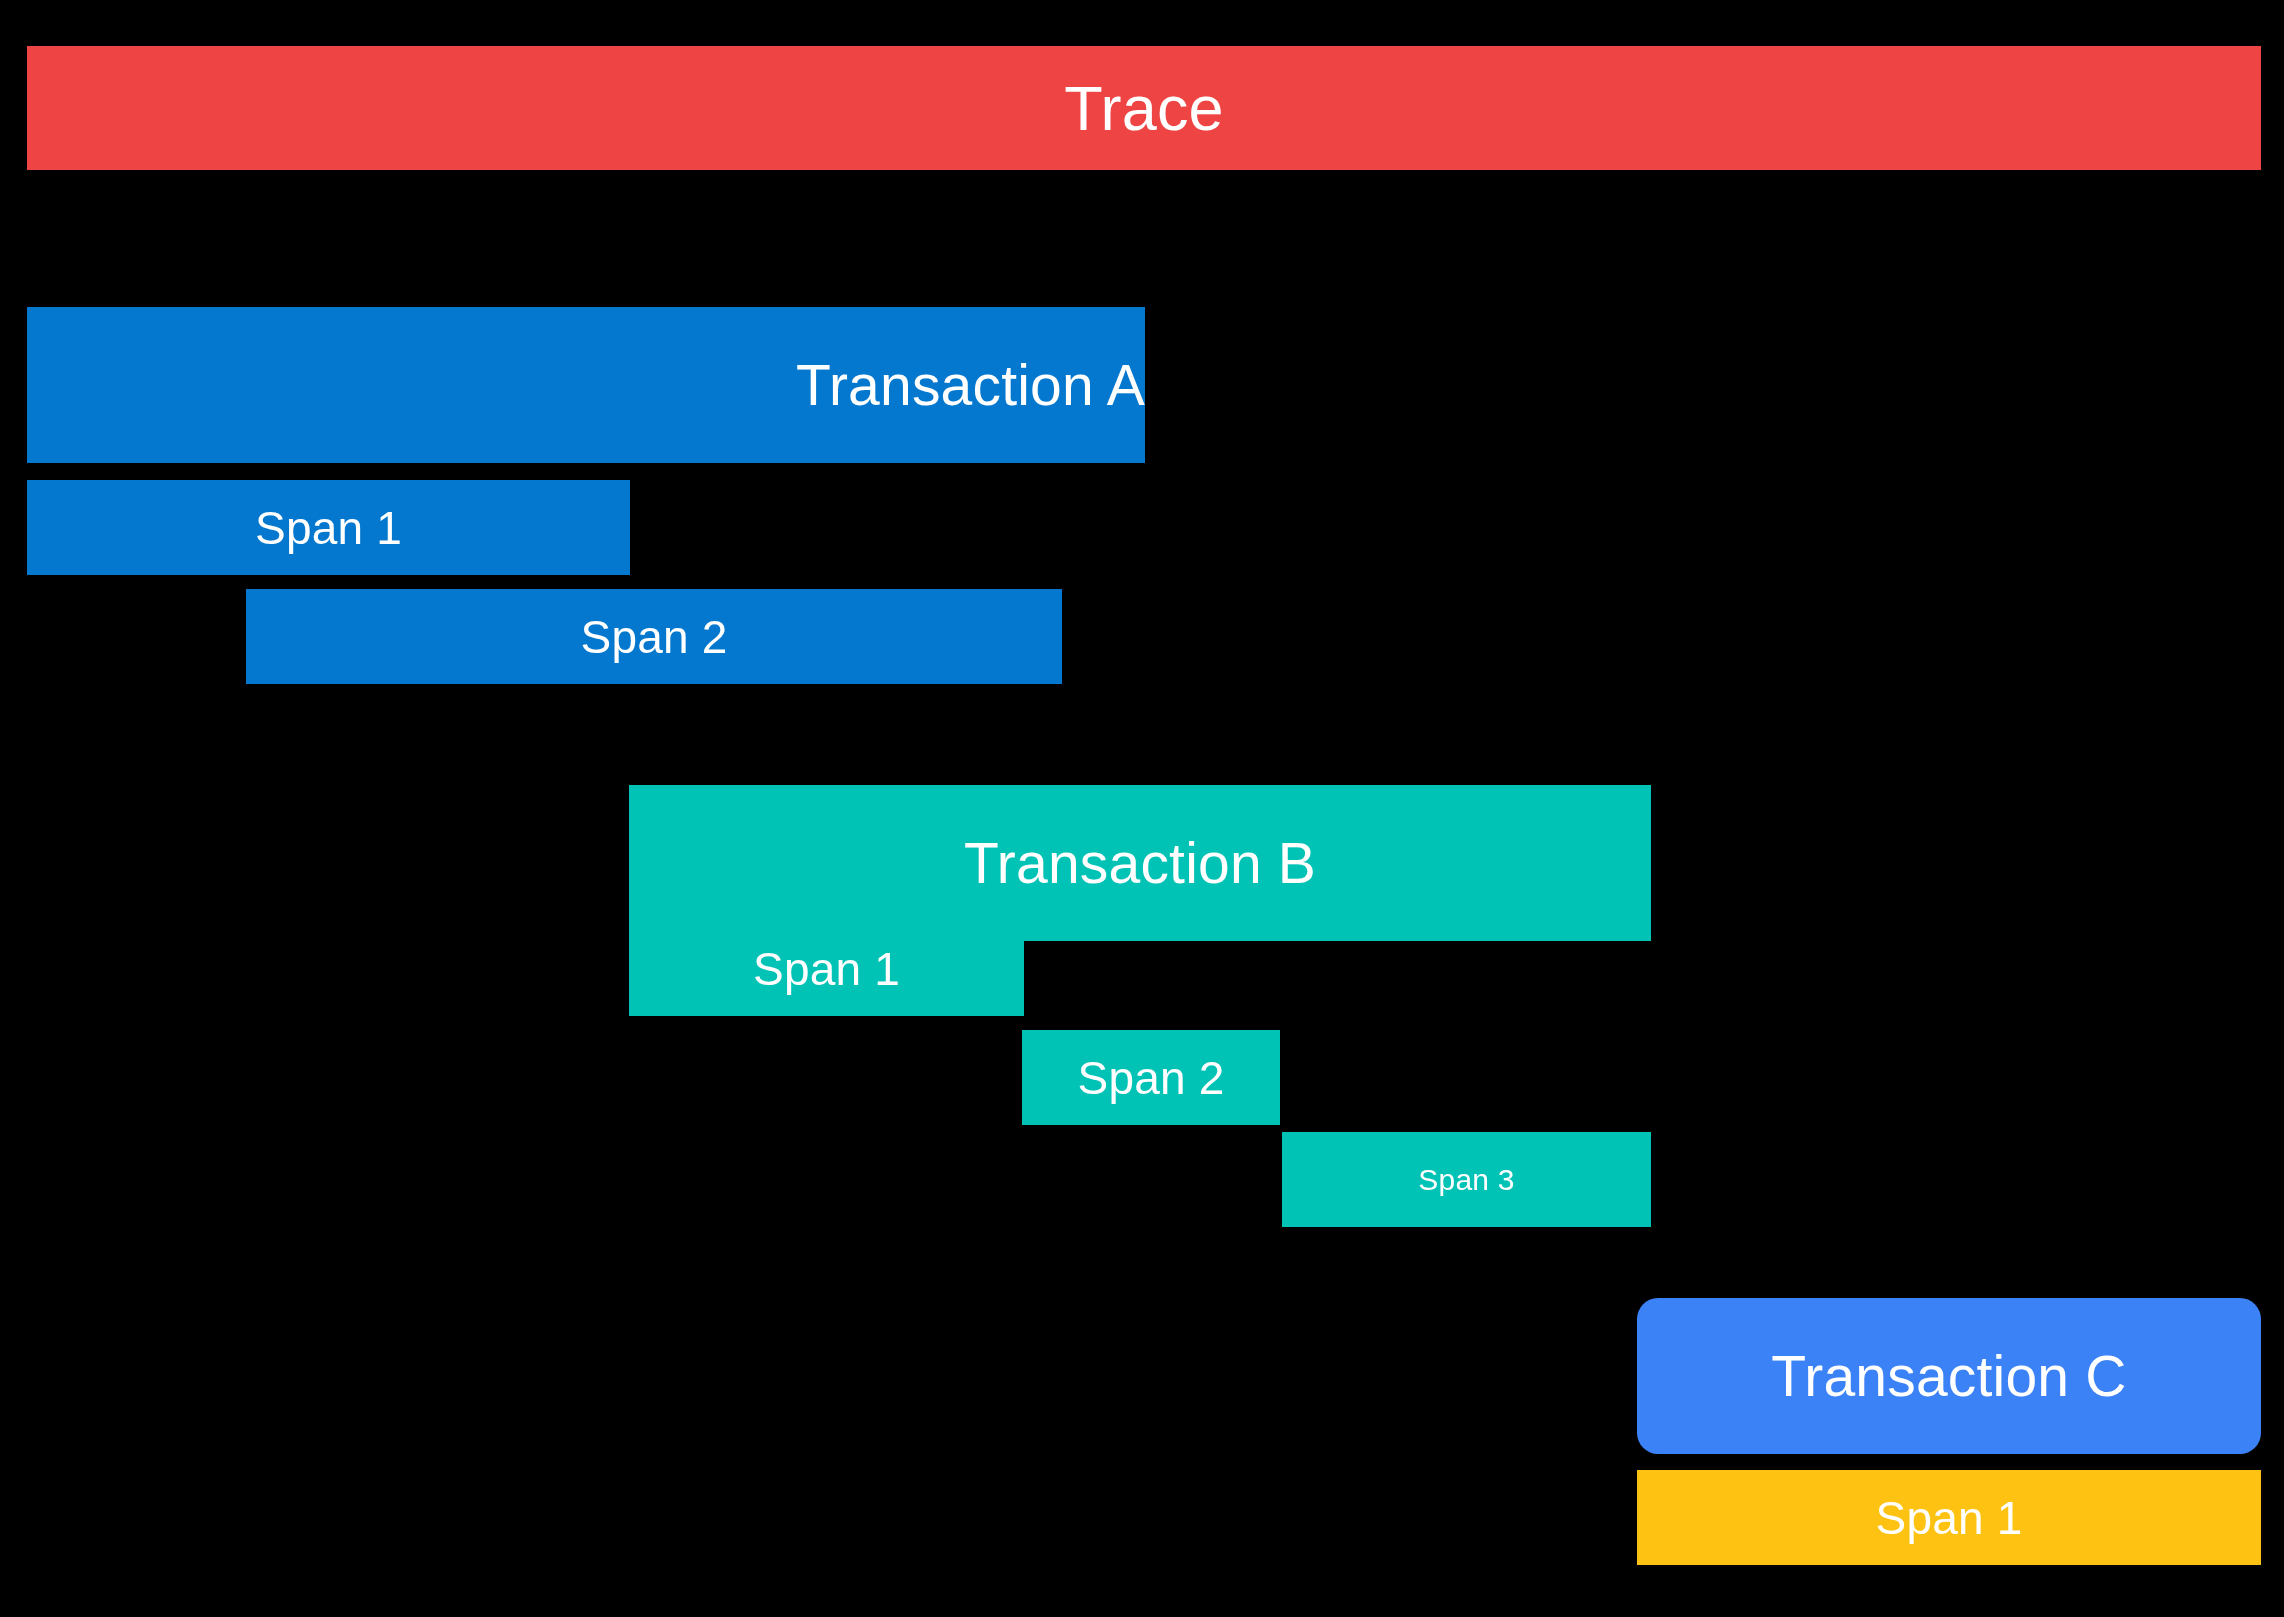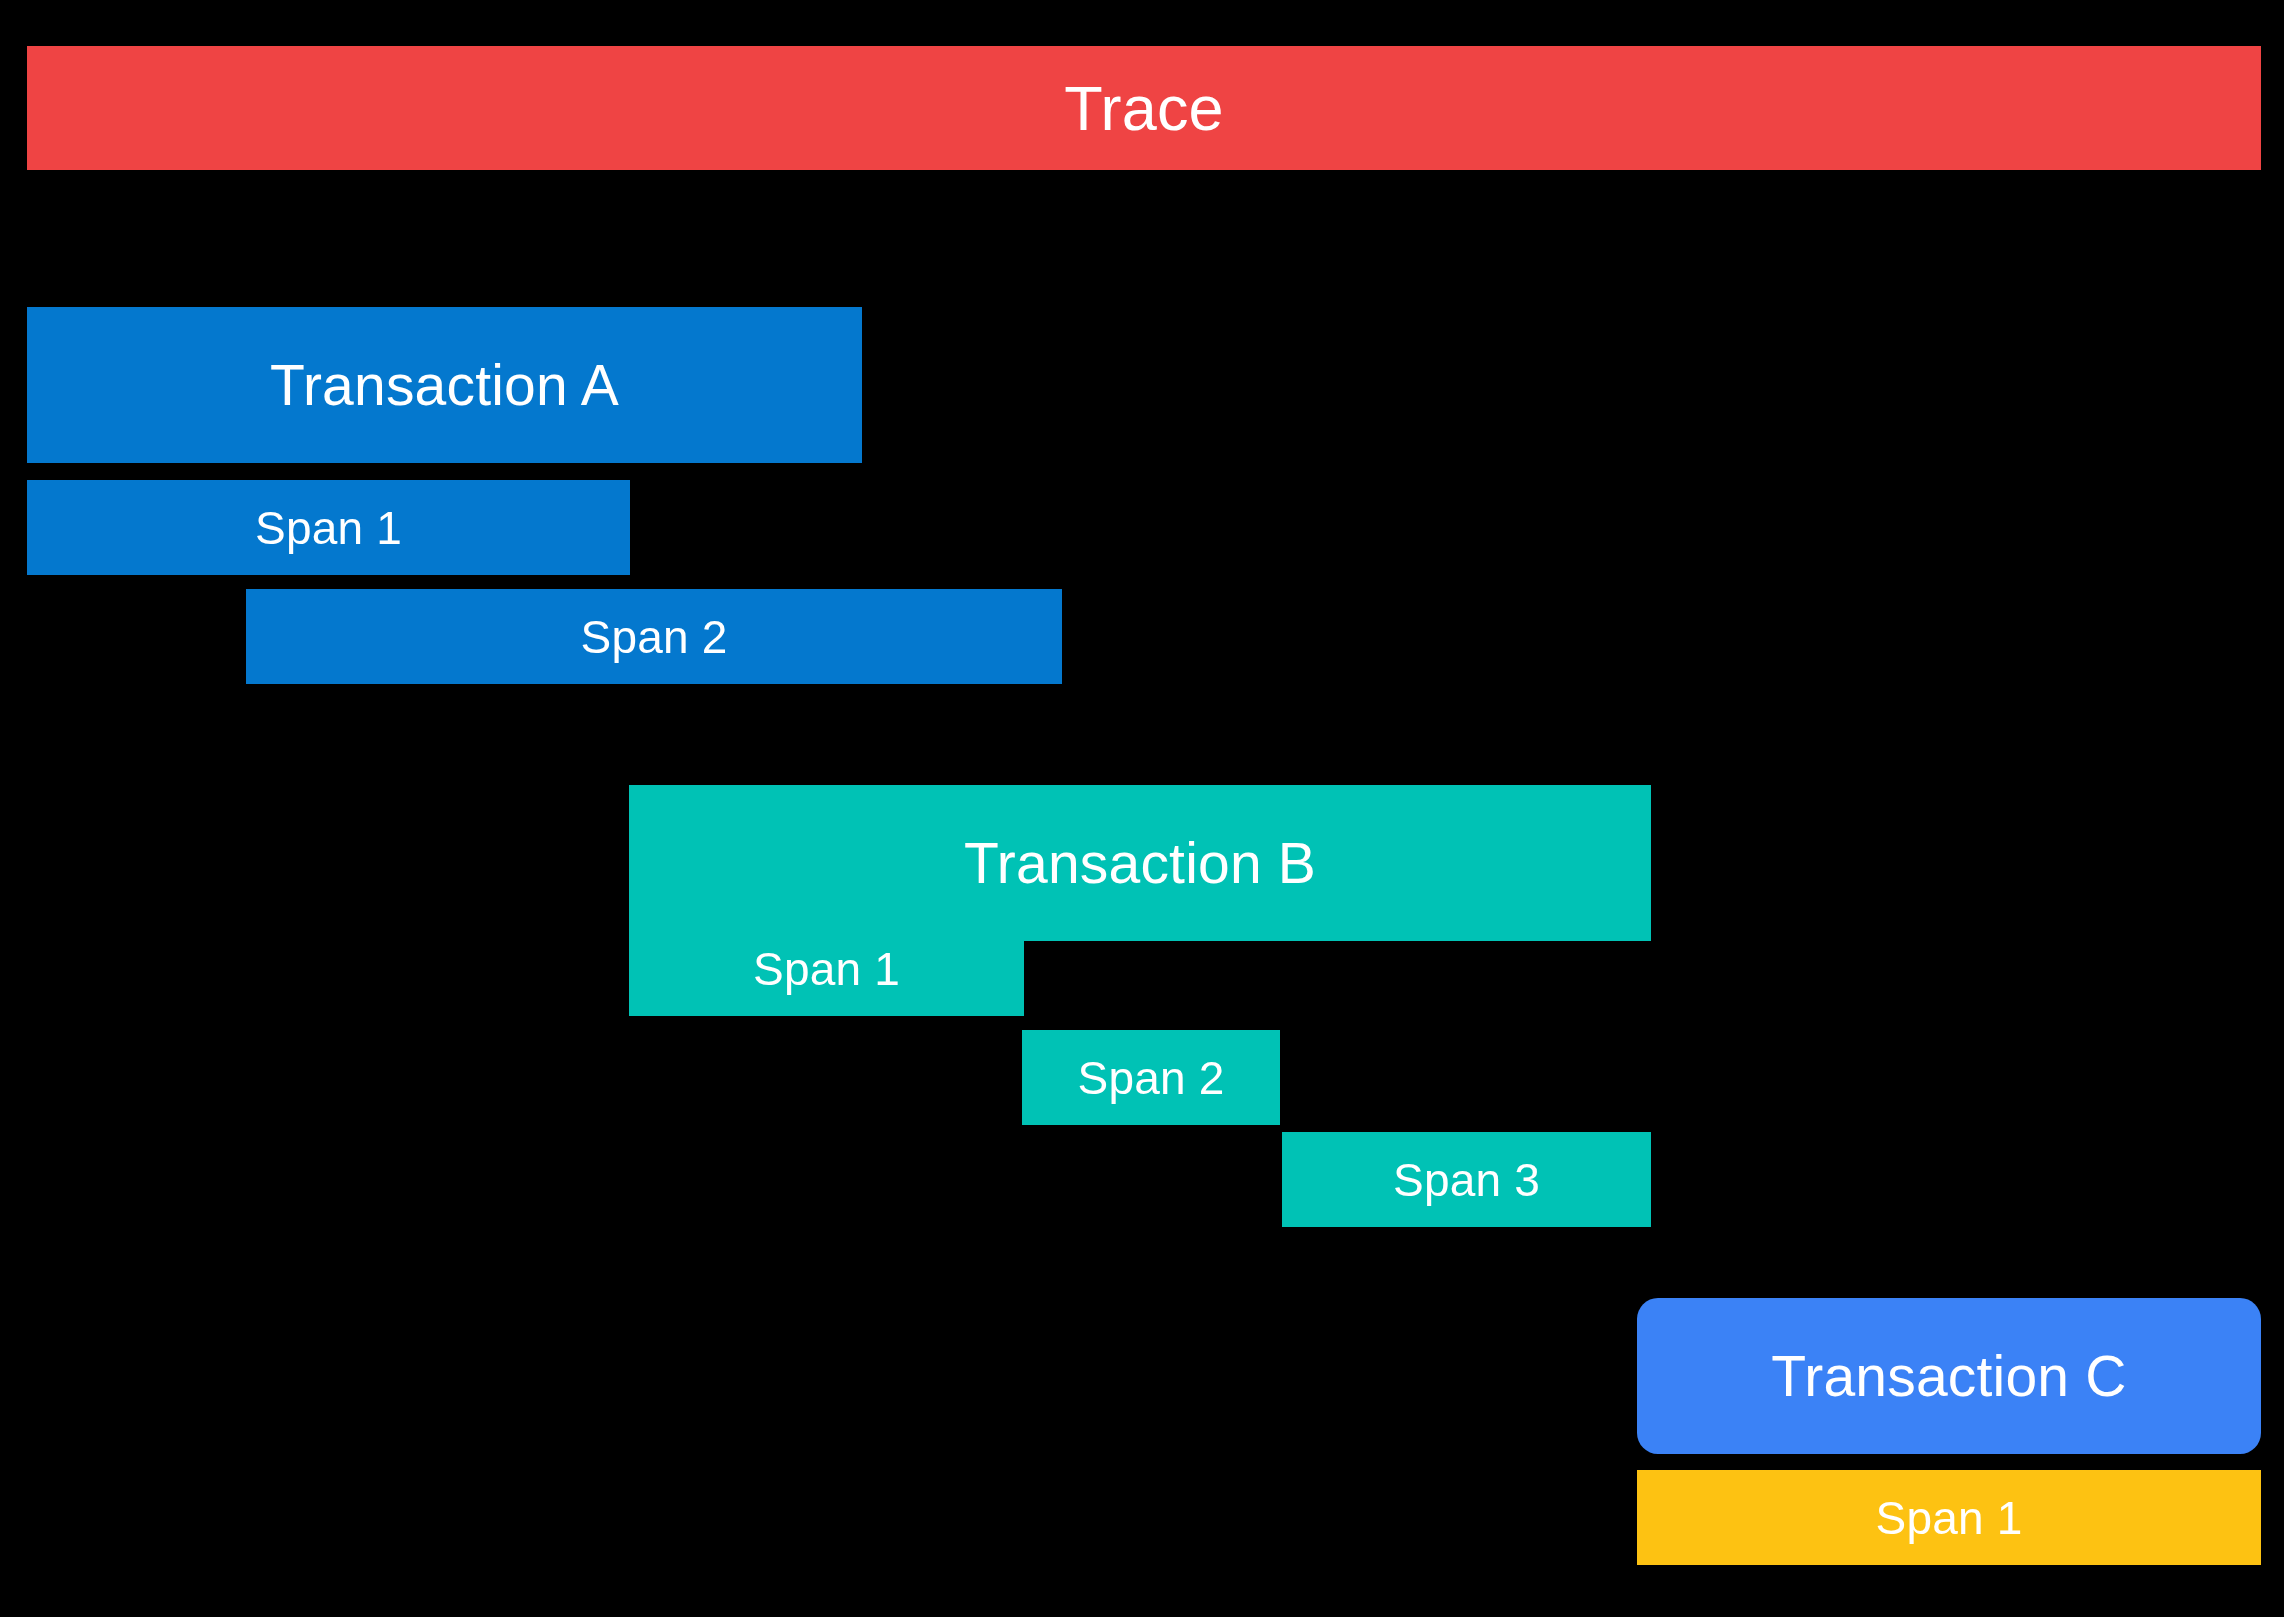--- a/index.html
+++ b/index.html
@@ -36,22 +36,23 @@
     top: 46px;
     width: 2234px;
     height: 124px;
   }
   #trace-bar .bar-label { font-size: 63px; }
 
   
   #transaction-a-bar {
     left: 27px;
     top: 307px;
-    width: 835px;
+    width: 1118px;
     height: 156px;
+    justify-content: flex-end;
   }
   #transaction-a-bar .bar-label { font-size: 57px; }
 
   #transaction-a-span-1 {
     left: 27px;
     top: 480px;
     width: 603px;
     height: 95px;
   }
   #transaction-a-span-1 .bar-label { font-size: 46px; }
@@ -88,21 +89,21 @@
     height: 95px;
   }
   #transaction-b-span-2 .bar-label { font-size: 46px; }
 
   #transaction-b-span-3 {
     left: 1282px;
     top: 1132px;
     width: 369px;
     height: 95px;
   }
-  #transaction-b-span-3 .bar-label { font-size: 46px; }
+  #transaction-b-span-3 .bar-label { font-size: 30px; }
 
   
   #transaction-c-bar {
     left: 1637px;
     top: 1298px;
     width: 624px;
     height: 156px;
   }
   #transaction-c-bar .bar-label { font-size: 57px; }
 

